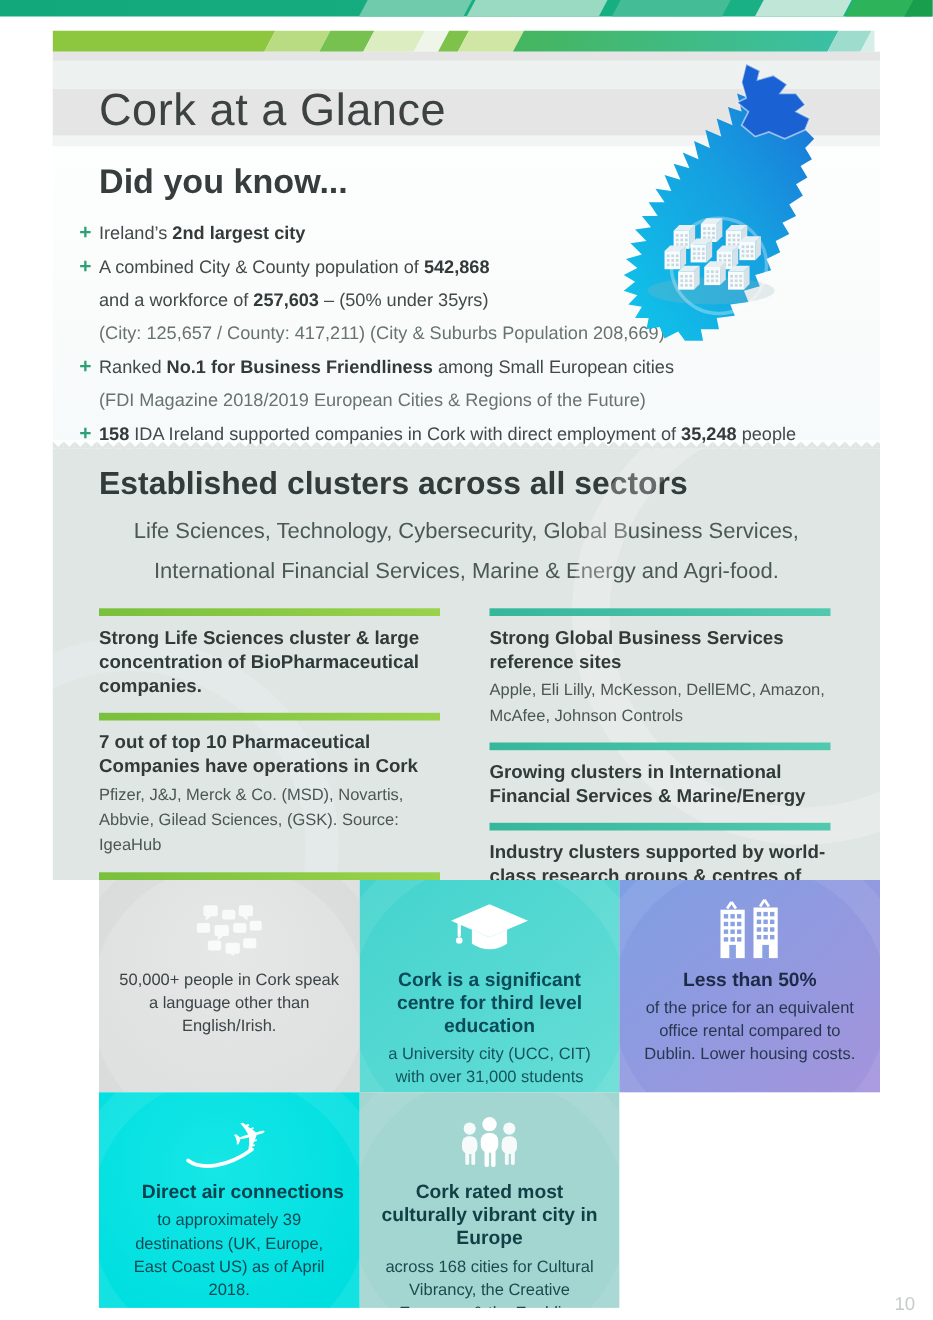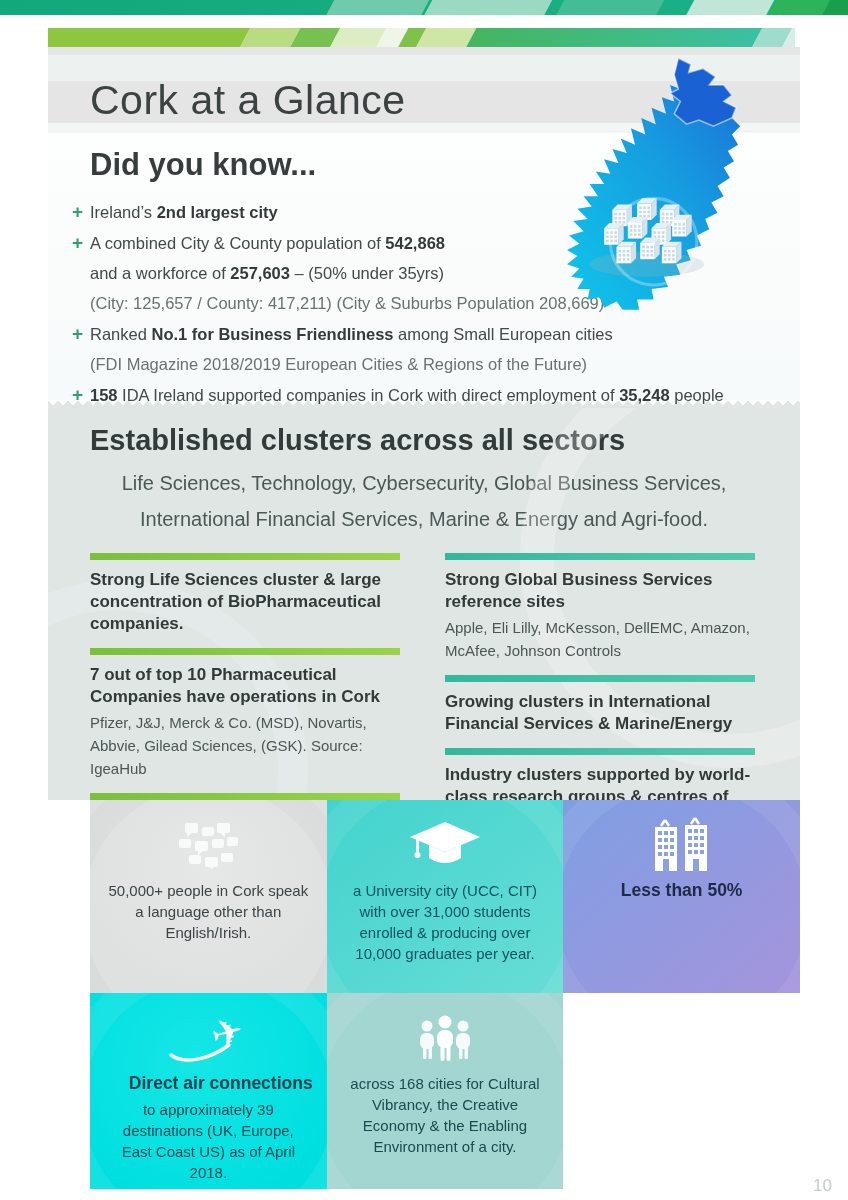--- a/index.html
+++ b/index.html
@@ -261,20 +261,21 @@
 
     <div class="tile t-turquoise">
       <div class="tile-icon">
         <svg width="74" height="50" viewBox="0 0 74 50" fill="#ffffff">
           <polygon points="37,2 72,17 37,32 2,17"></polygon>
           <path d="M21,25 L21,38 Q37,48 53,38 L53,25 L37,32 Z"></path>
           <rect x="8" y="18" width="3" height="14" rx="1.5"></rect>
           <circle cx="9.5" cy="35" r="3"></circle>
         </svg>
       </div>
+      <h4>Cork is a significant centre for third level education</h4>
       <p>a University city (UCC, CIT) with over 31,000 students enrolled &amp; producing over 10,000 graduates per year.</p>
     </div>
 
     <div class="tile t-periwinkle">
       <div class="tile-icon">
         <svg width="62" height="56" viewBox="0 0 62 56">
           <path d="M10,9 L14,3 M18,9 L14,3" stroke="#ffffff" stroke-width="2.5" fill="none"></path>
           <path d="M40,7 L44,1 M48,7 L44,1" stroke="#ffffff" stroke-width="2.5" fill="none"></path>
           <rect x="4" y="10" width="22" height="44" fill="#ffffff"></rect>
           <rect x="34" y="8" width="22" height="46" fill="#ffffff"></rect>
@@ -302,20 +303,21 @@
               <rect x="49" y="26" width="4" height="4"></rect>
             <rect x="37" y="33" width="4" height="4"></rect>
               <rect x="43" y="33" width="4" height="4"></rect>
               <rect x="49" y="33" width="4" height="4"></rect>
             <rect x="12" y="42" width="6" height="12"></rect>
               <rect x="42" y="42" width="6" height="12"></rect>
           </g>
         </svg>
       </div>
       <h4>Less than 50%</h4>
+      <p>of the price for an equivalent office rental compared to Dublin. Lower housing costs.</p>
     </div>
 
     <div class="tile t-cyan">
       <div class="tile-icon">
         <svg width="90" height="54" viewBox="0 0 90 54">
           <path d="M8,44 C20,53 44,50 66,34" stroke="#ffffff" stroke-width="3.5" fill="none" stroke-linecap="round"></path>
           <g transform="translate(48,0)">
               <text x="0" y="34" font-size="38" fill="#ffffff" transform="rotate(-16 20 20)">✈</text>
             </g>
         </svg>
@@ -337,19 +339,20 @@
               <rect x="43" y="20" width="14" height="16" rx="6"></rect>
             <rect x="46" y="32" width="3.5" height="14" rx="1.5"></rect>
               <rect x="51.5" y="32" width="3.5" height="14" rx="1.5"></rect>
           </g>
           <circle cx="32" cy="9" r="6.5"></circle>
             <rect x="24" y="17" width="16" height="18" rx="7"></rect>
           <rect x="27.5" y="31" width="4" height="17" rx="2"></rect>
             <rect x="33.5" y="31" width="4" height="17" rx="2"></rect>
         </svg>
       </div>
+      <h4>Cork rated most culturally vibrant city in Europe</h4>
       <p>across 168 cities for Cultural Vibrancy, the Creative Economy &amp; the Enabling Environment of a city.</p>
 
     </div>
   </div>
 
   <div class="page-num">10</div>
 </div>
 
 </body></html>

